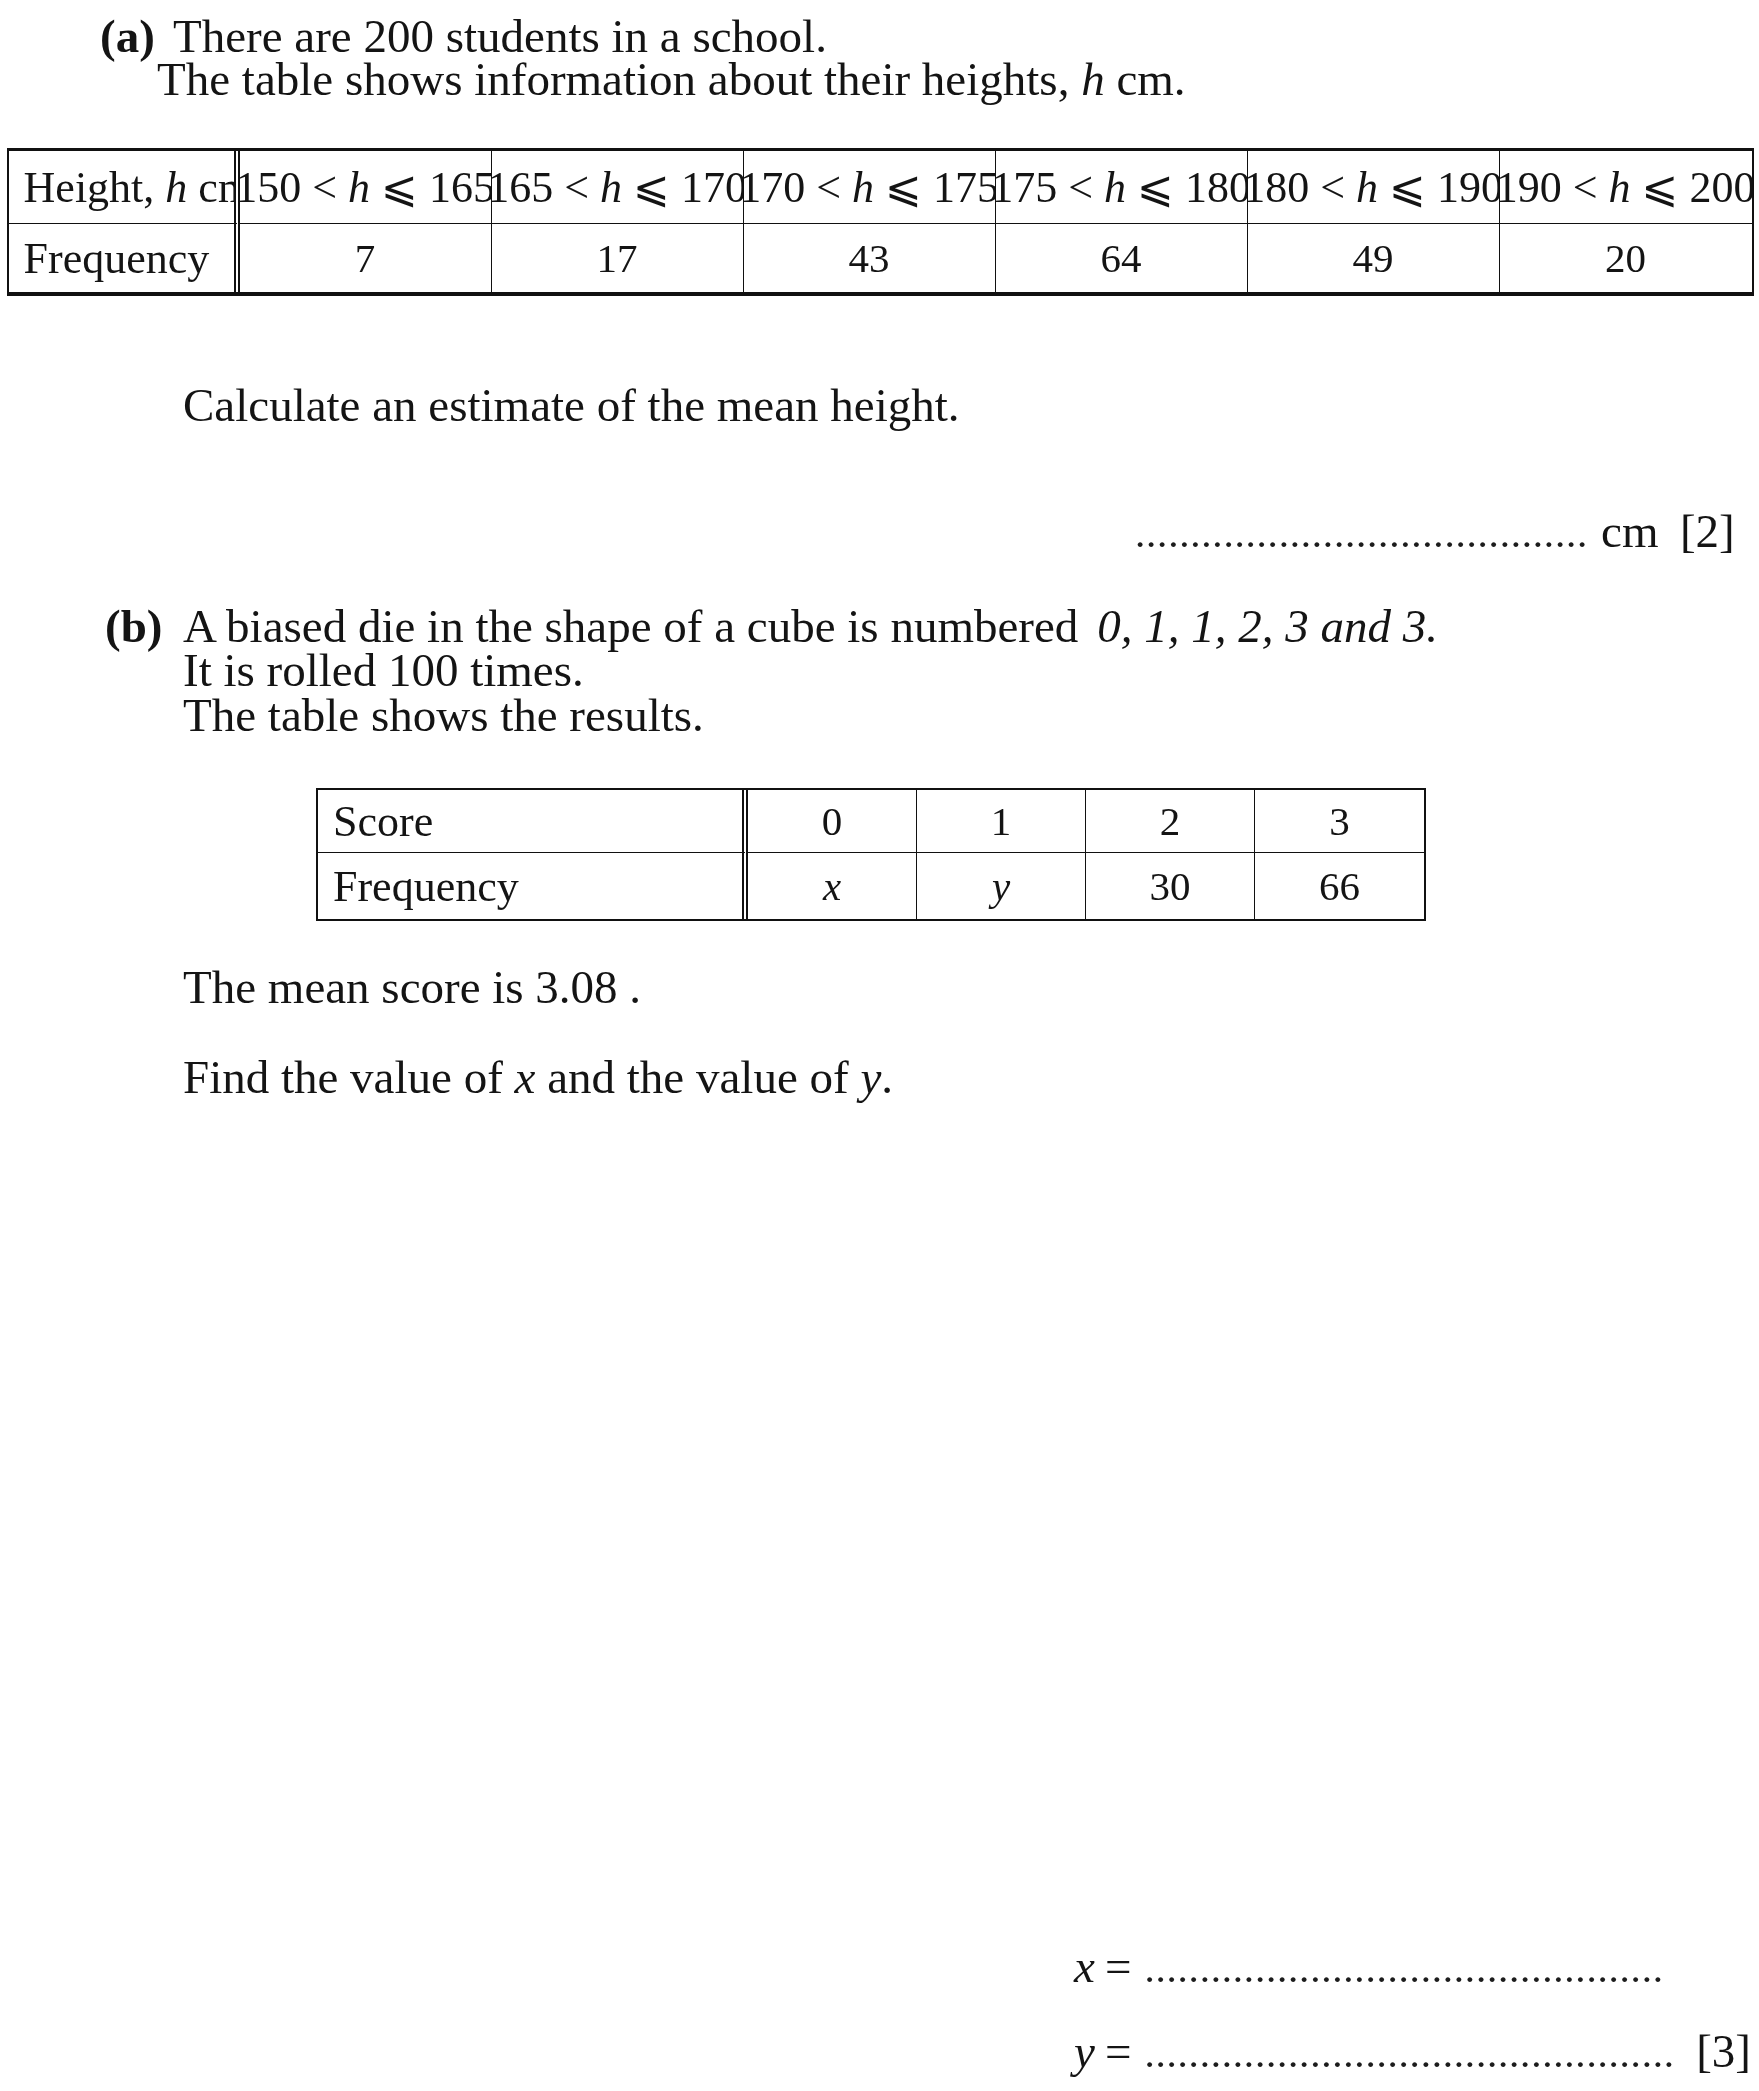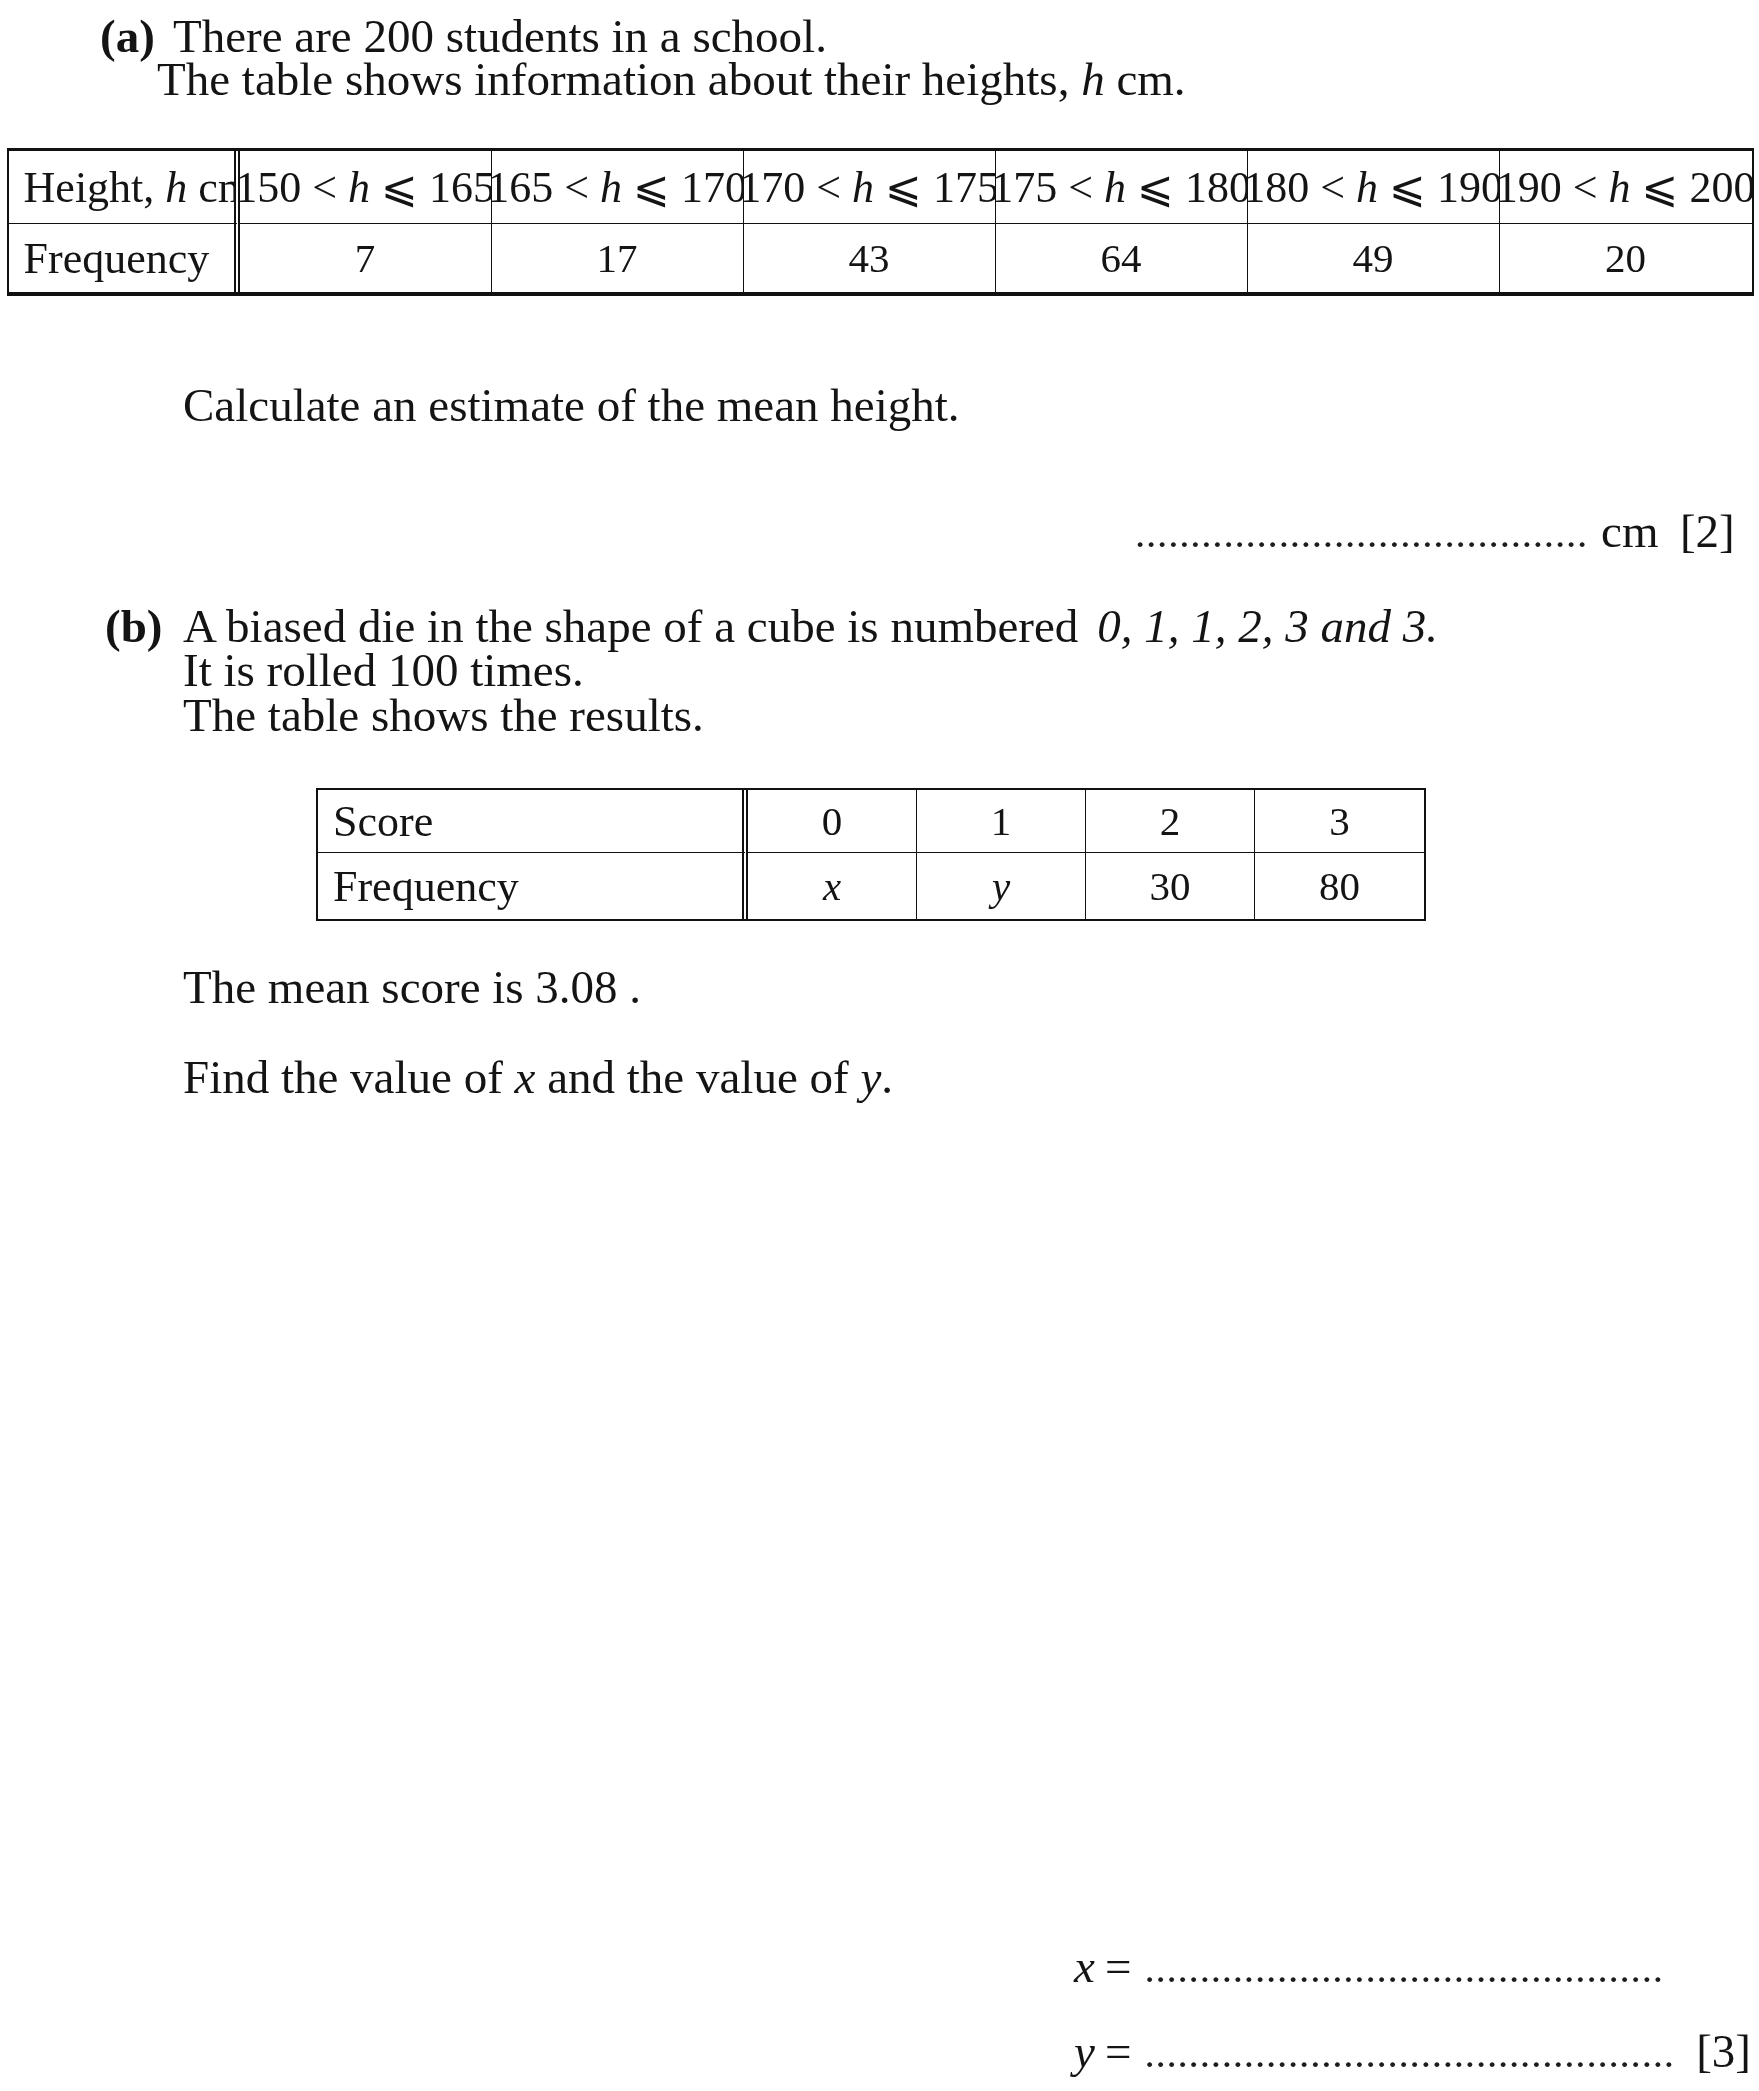--- a/index.html
+++ b/index.html
@@ -159,21 +159,21 @@
     <div class="cell num">3</div>
 
     <div class="cell rowlabel">Frequency</div>
     <div class="cell num">
         <i>x</i>
       </div>
     <div class="cell num">
         <i>y</i>
       </div>
     <div class="cell num">30</div>
-    <div class="cell num">80</div>
+    <div class="cell num">66</div>
   </div>
 
   <div class="tline" style="left:183px; top:964px">The mean score is 3.08 .</div>
 
   <div class="tline" style="left:183px; top:1054px">
     <span>Find the value of </span><i>x</i><span> and the value of </span><i>y</i><span>.</span>
   </div>
 
   <div class="answer-line" style="left:1074px; top:1943px">
     <i>x</i>

